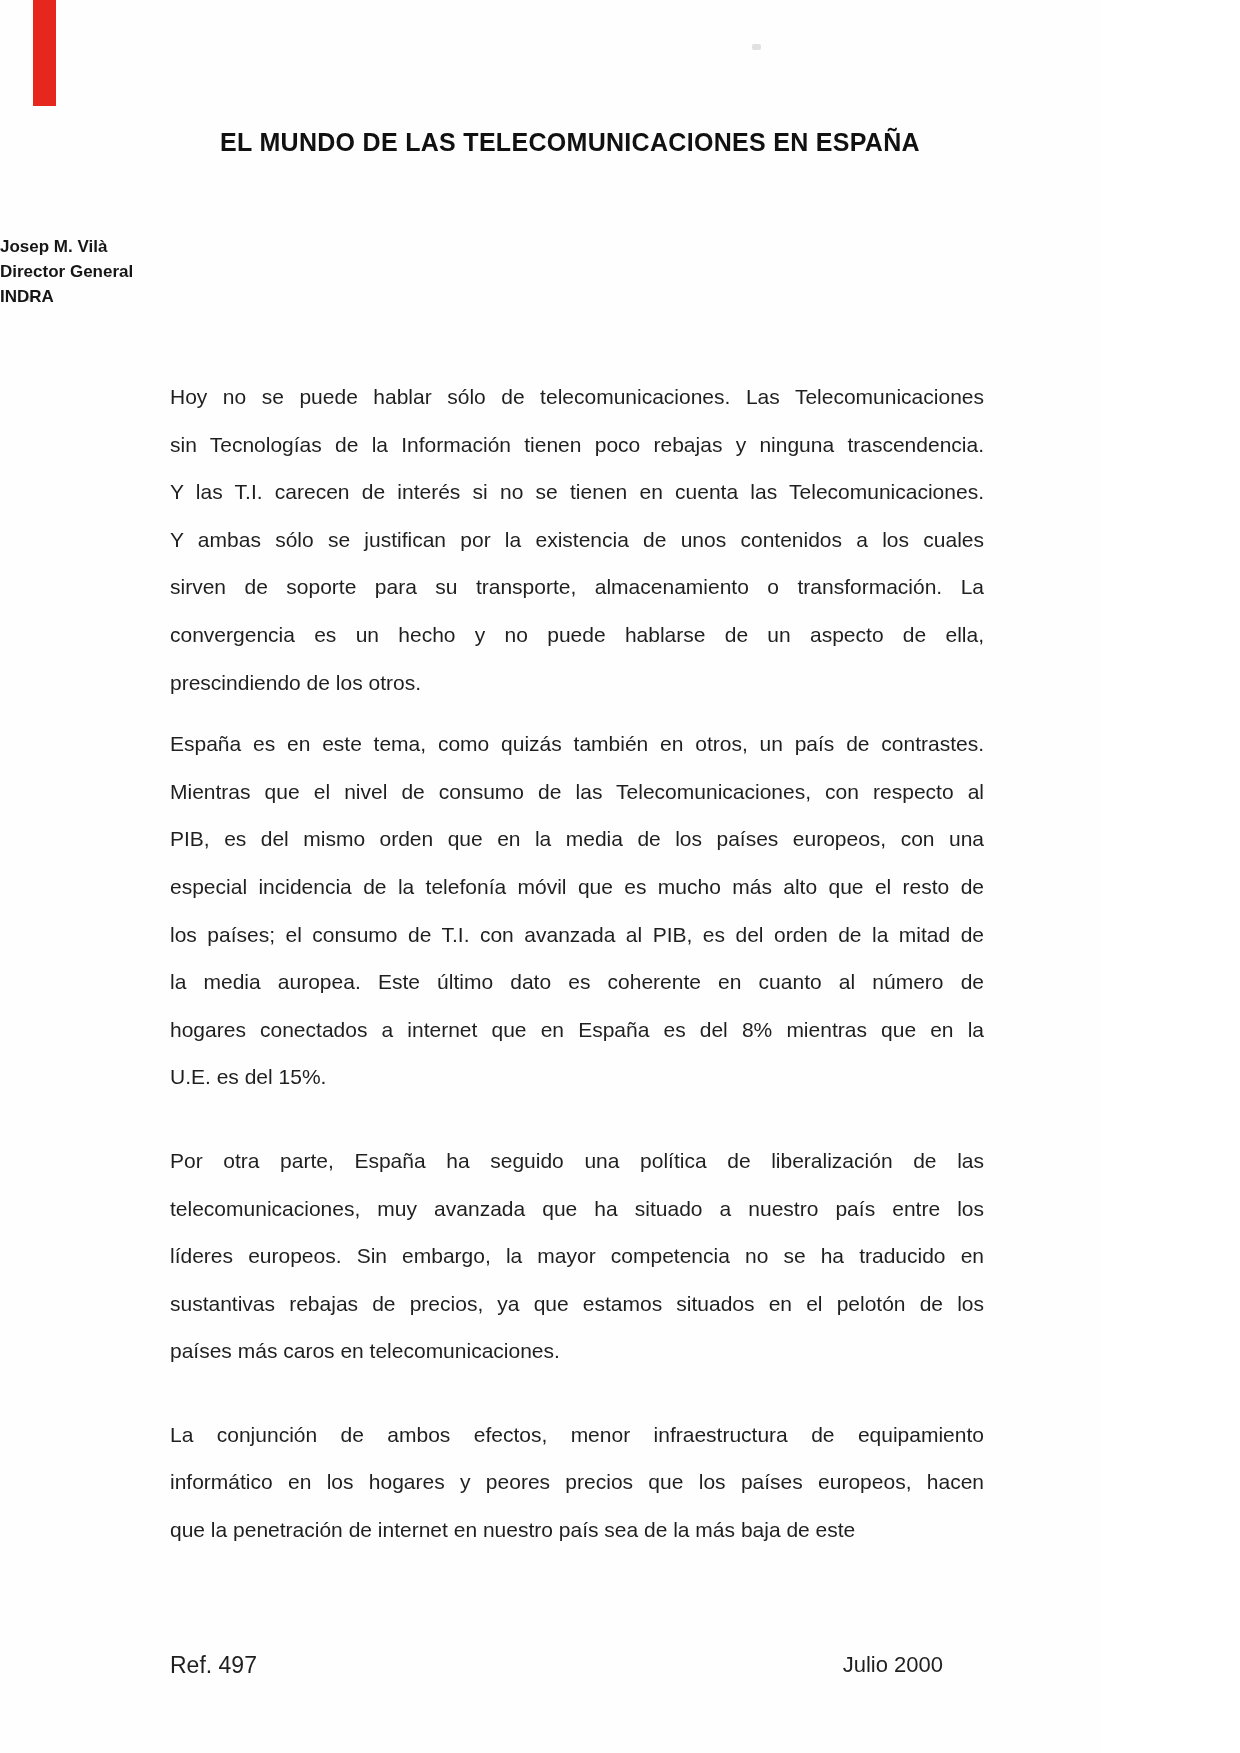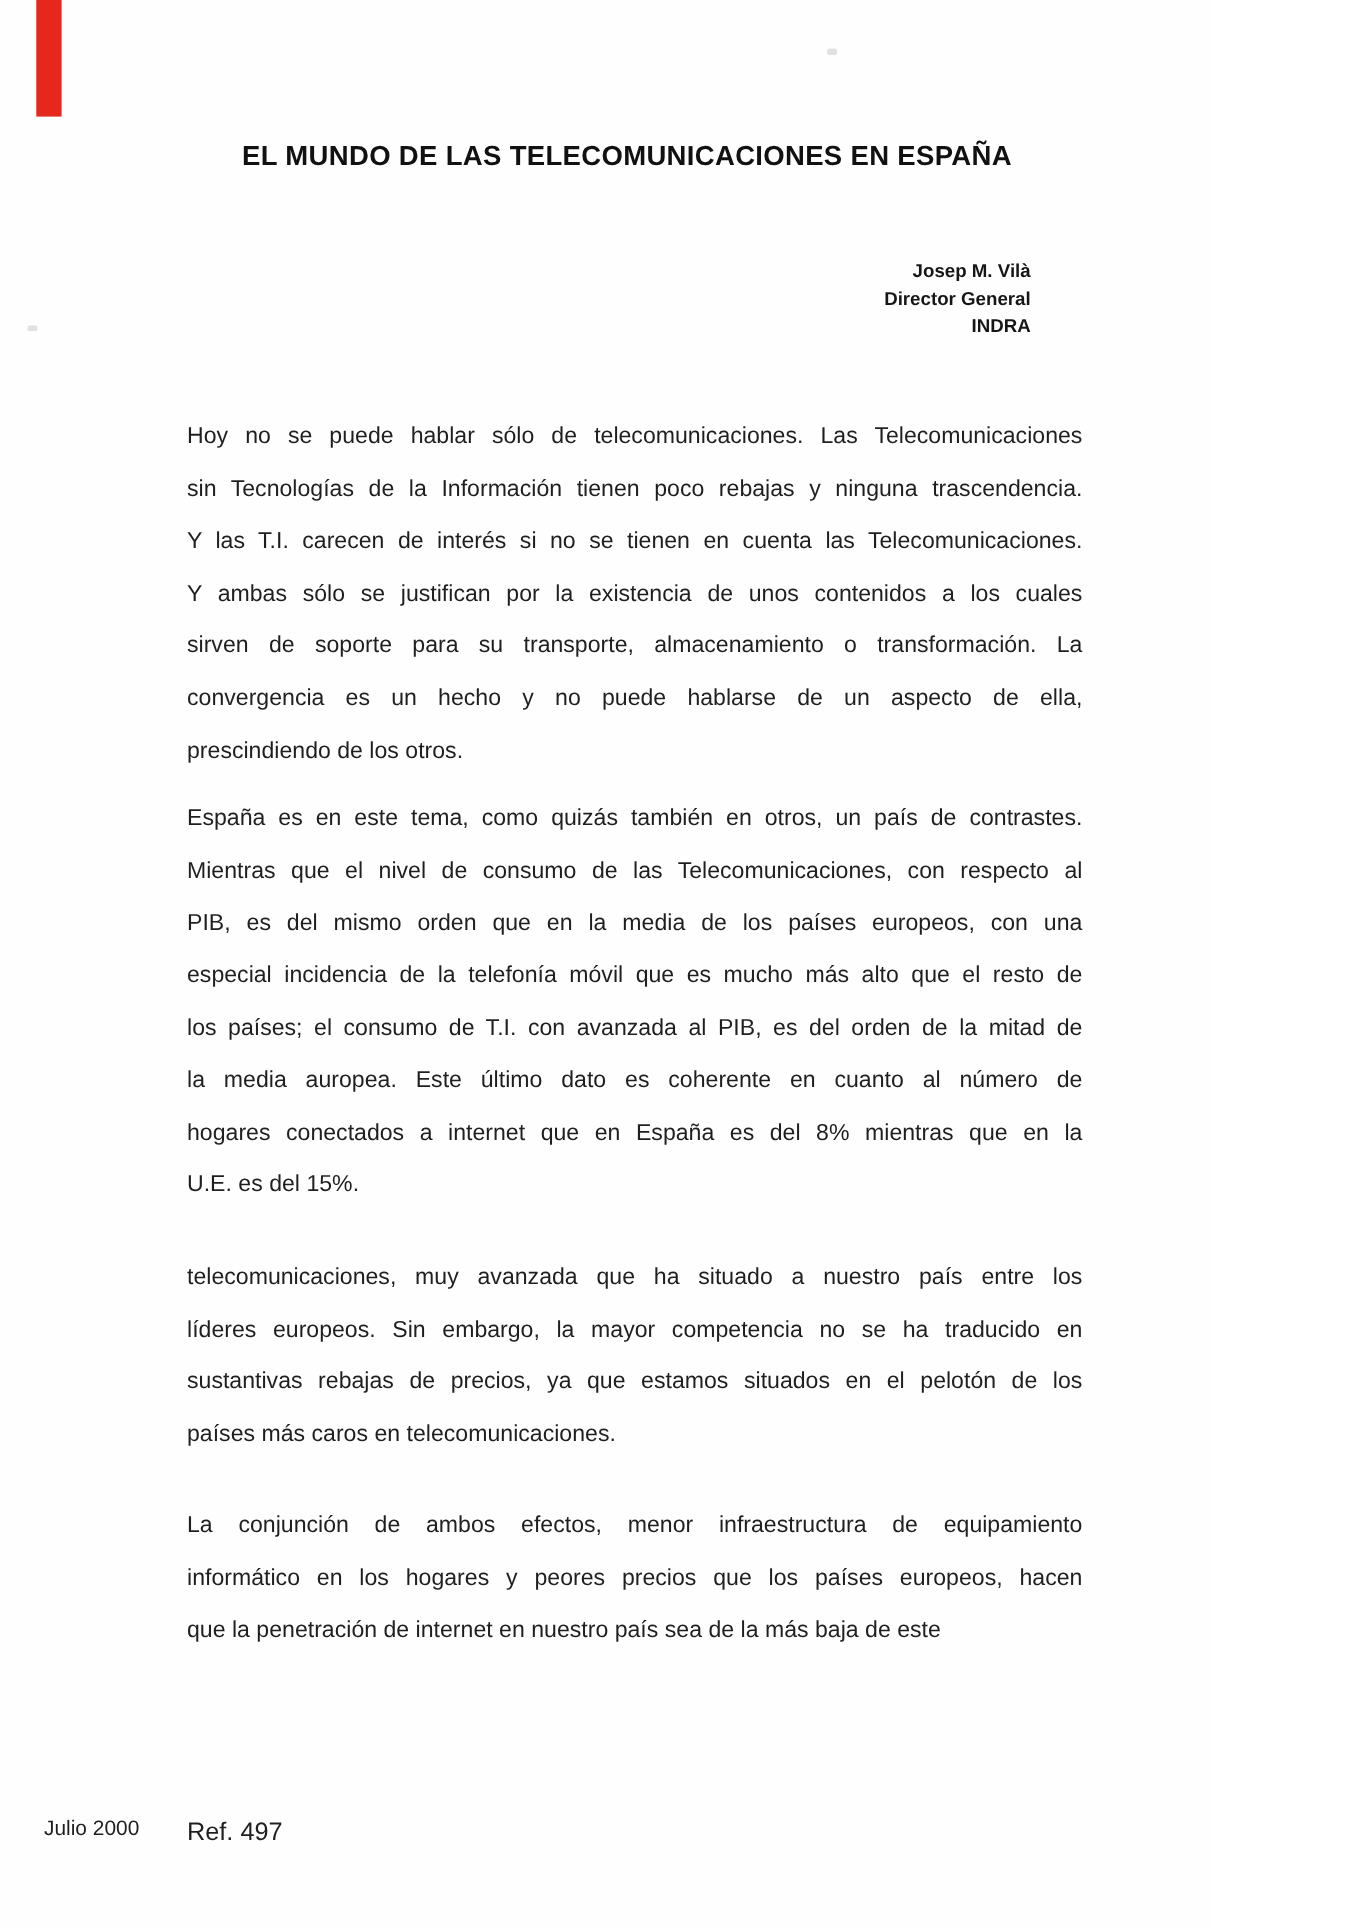--- a/index.html
+++ b/index.html
@@ -41,21 +41,20 @@
     font-size: 25px;
     font-weight: bold;
     letter-spacing: 0.3px;
     color: #111111;
   }
   .byline {
     position: absolute;
     top: 234px;
     left: 0;
     right: 163px;
-    text-align: right;
     font-size: 17px;
     font-weight: bold;
     line-height: 25px;
     color: #161616;
   }
   .content {
     position: absolute;
     left: 170px;
     top: 373px;
     width: 818px;
@@ -77,22 +76,22 @@
     position: absolute;
     left: 170px;
     top: 1652px;
     font-size: 23px;
   }
   .footer-date {
     position: absolute;
     left: 0;
     right: 157px;
     top: 1652px;
-    text-align: left;
-    font-size: 19px;
+    text-align: right;
+    font-size: 22px;
     padding-left: 40px;
   }
 </style>
 </head>
 <body>
 
 <div class="page">
 
   <div class="red-mark" style="background: rgb(229, 39, 30);"></div>
   <div class="speck speck-top"></div>
@@ -120,20 +119,21 @@
         <div class="line">España es en este tema, como quizás también en otros, un país de contrastes.</div>
         <div class="line">Mientras que el nivel de consumo de las Telecomunicaciones, con respecto al</div>
         <div class="line">PIB, es del mismo orden que en la media de los países europeos, con una</div>
         <div class="line">especial incidencia de la telefonía móvil que es mucho más alto que el resto de</div>
         <div class="line">los países; el consumo de T.I. con avanzada al PIB, es del orden de la mitad de</div>
         <div class="line">la media auropea. Este último dato es coherente en cuanto al número de</div>
         <div class="line">hogares conectados a internet que en España es del 8% mientras que en la</div>
         <div class="line last">U.E. es del 15%.</div>
       </div>
     <div class="para gap-large">
+        <div class="line">Por otra parte, España ha seguido una política de liberalización de las</div>
         <div class="line">telecomunicaciones, muy avanzada que ha situado a nuestro país entre los</div>
         <div class="line">líderes europeos. Sin embargo, la mayor competencia no se ha traducido en</div>
         <div class="line">sustantivas  rebajas de precios, ya que estamos situados en el pelotón de los</div>
         <div class="line last">países más caros en telecomunicaciones.</div>
       </div>
     <div class="para">
         <div class="line">La conjunción de ambos efectos, menor infraestructura de equipamiento</div>
         <div class="line">informático en los hogares y peores precios que los países europeos, hacen</div>
         <div class="line last">que la penetración de internet en nuestro país sea de la más baja de este</div>
       </div>

